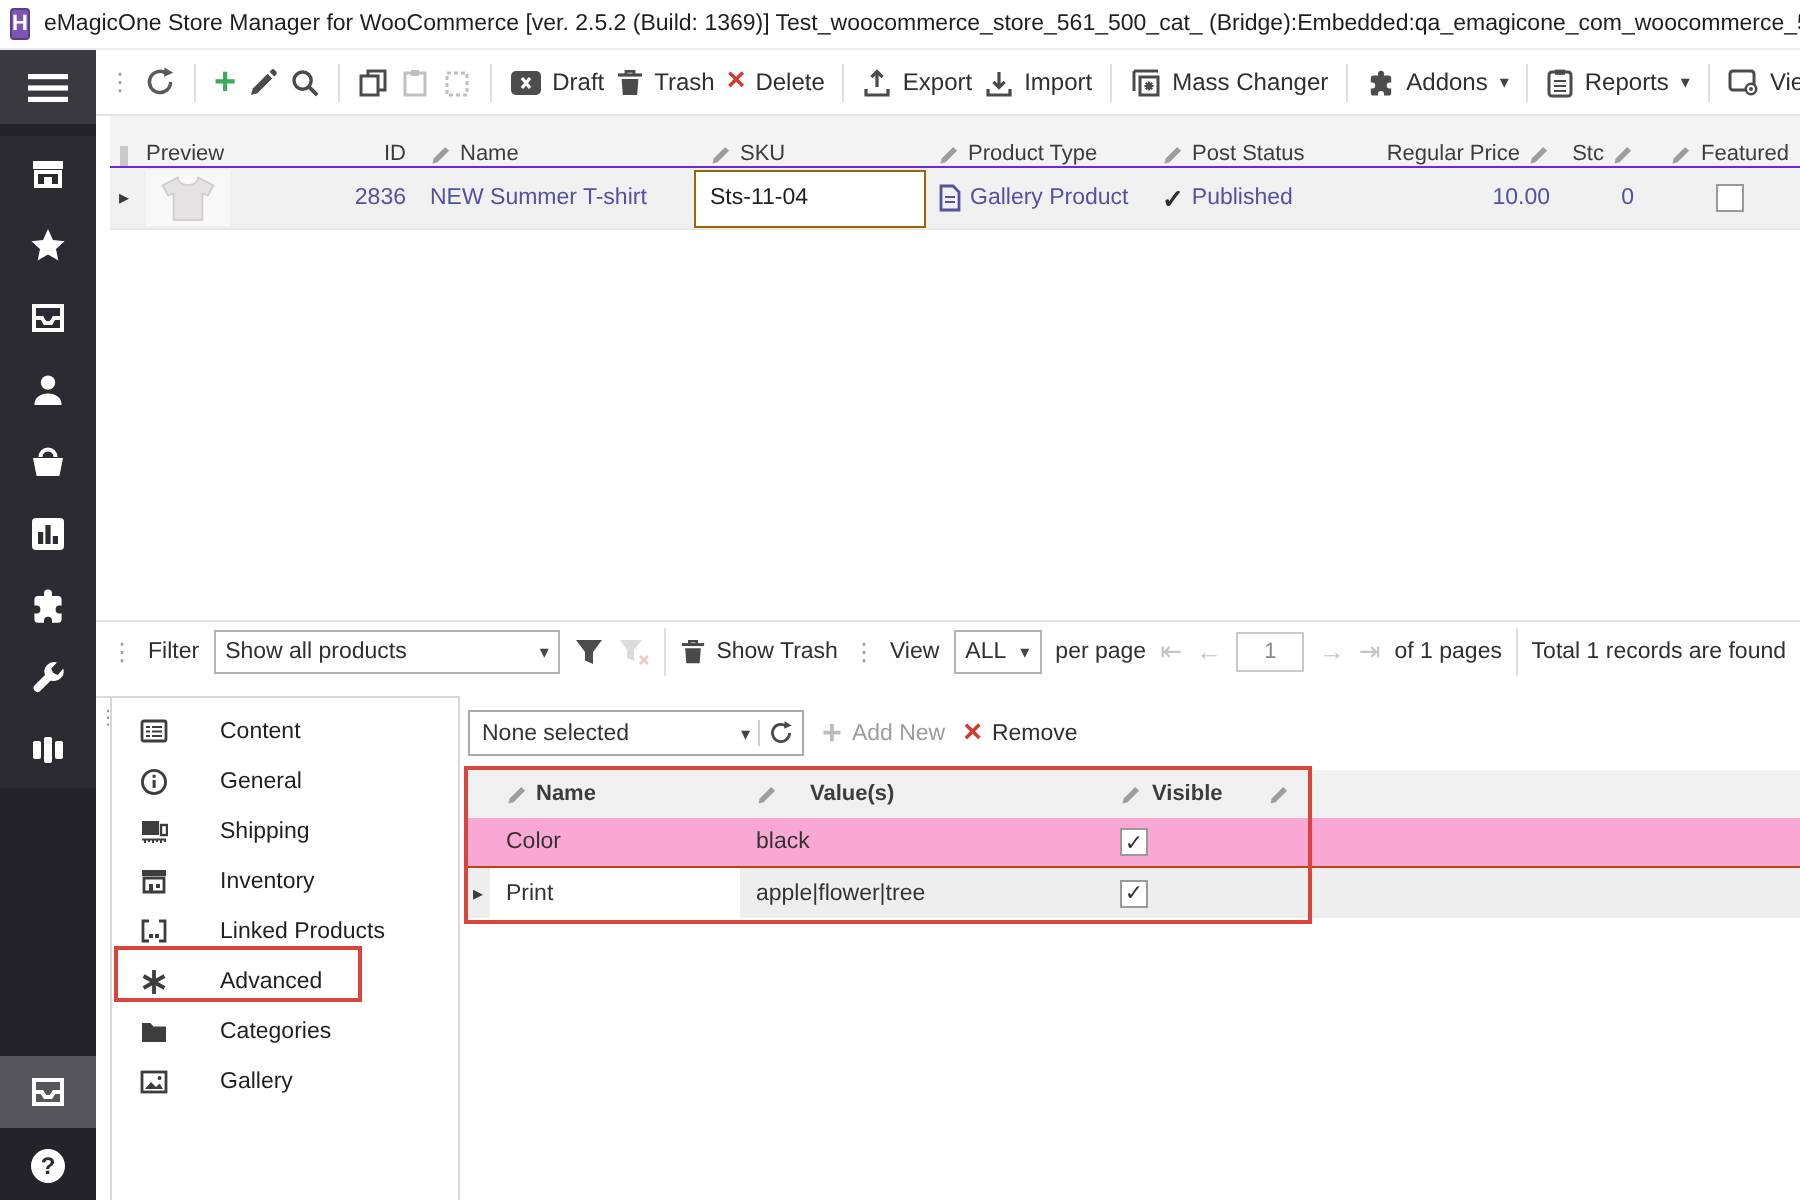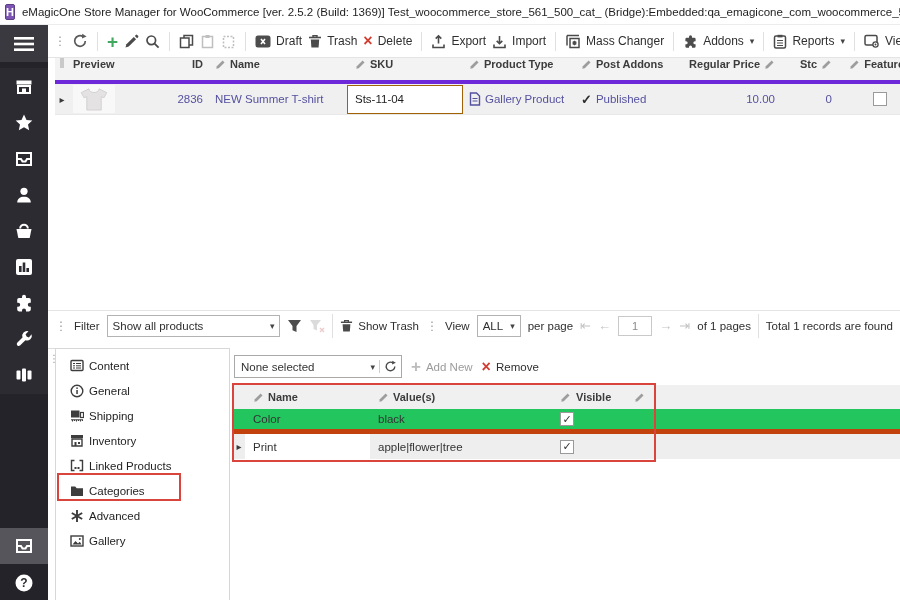--- a/index.html
+++ b/index.html
@@ -36,35 +36,35 @@
              padding:0 6px; gap:6px; font-size:12px; color:#2f2f2f; white-space:nowrap; }
   .tbtn { display:flex; align-items:center; gap:5px; cursor:default; }
   .tsep { width:1px; height:19px; background:#e0e0e0; margin:0 3px; flex:none; }
   .grip { color:#9a9a9a; font-size:12px; letter-spacing:0; }
   .plus-glyph { color:#41a85f; font-size:19px; font-weight:bold; line-height:1; }
   .x-red { color:#d23b30; font-size:16px; font-weight:bold; line-height:1; }
   .caret { font-size:9px; color:#444; margin-left:1px; }
 
   
   .grid-header { position:absolute; top:33px; left:7px; right:0; height:26px;
-                 display:flex; align-items:flex-start; background:#f4f3f3;
-                 border-bottom:4px solid #6d28d9; font-size:11px; font-weight:bold; color:#3c3c3c; }
+                 display:flex; align-items:flex-end; background:#f4f3f3;
+                 border-bottom:1px solid #6d28d9; font-size:11px; font-weight:normal; color:#3c3c3c; }
   .grid-row { position:absolute; top:59px; left:7px; right:0; height:31px;
               display:flex; align-items:center; background:#f1f0f0;
               border-bottom:1px solid #e8e8e8; font-size:11.5px; }
   .hc { display:flex; align-items:center; gap:4px; }
   .c-marker { width:14px; flex:none; display:flex; justify-content:center; }
   .c-preview { width:80px; flex:none; padding-left:4px; }
   .c-id { width:58px; flex:none; justify-content:flex-end; text-align:right; padding-right:4px; }
   .c-name { width:140px; flex:none; padding-left:8px; }
   .c-sku { width:118px; flex:none; padding-left:8px; }
   .c-type { width:112px; flex:none; padding-left:4px; }
   .c-status { width:108px; flex:none; padding-left:4px; }
   .c-price { width:98px; flex:none; justify-content:flex-end; text-align:right; padding-right:8px; }
-  .c-stc { width:40px; flex:none; justify-content:flex-end; text-align:right; padding-right:6px;margin-left:15px; }
+  .c-stc { width:40px; flex:none; justify-content:flex-end; text-align:right; padding-right:6px; }
   .c-feat { width:84px; flex:none; justify-content:center; display:flex; }
   .purple { color:#54519f; }
   .hdr-grip { width:4px; height:10px; background:#c9c9c9; }
   .row-marker { color:#3a3a3a; font-size:10px; }
   .thumb { width:42px; height:28px; background:#f9f8f8; display:flex; align-items:center;
            justify-content:center; }
   .sku-cell { width:116px; height:29px; background:#fff; border:1px solid #a16207;
               display:flex; align-items:center; padding-left:7px; color:#1f1f1f; }
   .check-dark { color:#2f2f2f; font-size:13px; font-weight:bold; }
   .cb { width:14px; height:14px; border:1px solid #9a9a9a; background:#fff; display:flex;
@@ -84,21 +84,21 @@
   .vline { width:1px; height:24px; background:#e0e0e0; }
   .muted-icon { opacity:0.35; }
   .dots { position:absolute; top:316px; left:630px; color:#555; font-size:11px;
           letter-spacing:1px; font-weight:bold; }
   .panel-grip { position:absolute; top:328px; left:1px; color:#999; font-size:10px; }
 
   
   .panel-top-line { position:absolute; top:323px; left:0; right:0; height:1px; background:#dcdcdc; }
   .tabs-panel { position:absolute; left:7px; top:323px; width:175px; bottom:0;
                 background:#fff; border:1px solid #d7d7d7; border-bottom:none; padding-top:4px; }
-  .tab-item { height:25px; display:flex; align-items:center; gap:5px; padding-left:13px;
+  .tab-item { height:25px; display:flex; align-items:center; gap:26px; padding-left:13px;
               font-size:11.5px; color:#1f1f1f; position:relative; }
   .tab-item.selected { background:#e9e8e8; }
   .tab-item.selected::before { content:""; position:absolute; left:0; top:1px; bottom:1px;
                                width:3px; background:#4a4a4a; }
   .tab-ic { width:15px; display:flex; justify-content:center; flex:none; }
   .annotation { position:absolute; border:2px solid #d9453d; pointer-events:none; }
   .anno-tab { left:9px; top:448px; width:124px; height:28px; }
   .anno-grid { left:184px; top:358px; width:424px; height:79px; }
 
   .attr-panel { position:absolute; left:182px; top:323px; right:0; bottom:0; background:#fff; }
@@ -109,25 +109,25 @@
   .none-dd .val { flex:1; padding-left:6px; }
   .none-dd .caret { padding:0 4px; }
   .none-dd .refresh-slot { border-left:1px solid #cfcfcf; padding:0 4px; display:flex; align-items:center; }
   .gray-btn { display:flex; align-items:center; gap:5px; color:#9c9c9c; }
   .gray-plus { color:#bcbcbc; font-size:17px; font-weight:bold; line-height:1; }
   .dark-btn { display:flex; align-items:center; gap:5px; color:#2f2f2f; }
 
   .attr-grid { position:absolute; top:37px; left:3px; right:0; font-size:11.5px; }
   .ag-row { display:flex; align-items:center; height:25px; }
   .ag-header { height:24px; background:#f1f0f0; font-weight:bold; font-size:11px; color:#3c3c3c; }
-  .ag-r1 { background:#22c55e; border-bottom:5px solid #c2410c; }
+  .ag-r1 { background:#f9a8d4; border-bottom:1px solid #c2410c; }
   .ag-r2 { background:#efeeee; }
   .a-marker { width:12px; flex:none; display:flex; justify-content:center; }
   .a-name { width:125px; flex:none; padding-left:8px; display:flex; align-items:center; gap:4px; height:100%; }
-  .a-values { width:190px; flex:none; padding-left:8px; display:flex; align-items:center; gap:4px; }
+  .a-values { width:190px; flex:none; padding-left:8px; display:flex; align-items:center; gap:16px; }
   .a-visible { width:58px; flex:none; display:flex; align-items:center; gap:5px; }
   .a-pencil { width:42px; flex:none; display:flex; justify-content:center; }
   .a-rest { flex:1; }
   .name-cell-white { background:#fff; }
 </style>
 </head>
 <body>
 
 <div class="titlebar">
   <div class="app-icon">H</div>
@@ -359,21 +359,21 @@
     <div class="hc c-type">
       <svg width="11" height="11" viewBox="0 0 12 12">
           <path d="M8.3 1.6l2.1 2.1L4.1 10l-2.7.6.6-2.7z" fill="#9d9d9d"></path>
         </svg>
       <span>Product Type</span>
     </div>
     <div class="hc c-status">
       <svg width="11" height="11" viewBox="0 0 12 12">
           <path d="M8.3 1.6l2.1 2.1L4.1 10l-2.7.6.6-2.7z" fill="#9d9d9d"></path>
         </svg>
-      <span>Post Addons</span>
+      <span>Post Status</span>
     </div>
     <div class="hc c-price">
       <span>Regular Price</span>
       <svg width="11" height="11" viewBox="0 0 12 12">
           <path d="M8.3 1.6l2.1 2.1L4.1 10l-2.7.6.6-2.7z" fill="#9d9d9d"></path>
         </svg>
     </div>
     <div class="hc c-stc">
       <span>Stc</span>
       <svg width="11" height="11" viewBox="0 0 12 12">
@@ -516,33 +516,33 @@
           <svg width="14" height="13" viewBox="0 0 14 13">
             <path d="M4.5 1.5H1.5v10h3M9.5 1.5h3v10h-3" fill="none" stroke="#3d3d3d" stroke-width="1.4"></path>
             <rect x="4.5" y="8" width="2" height="2" fill="#3d3d3d"></rect>
             <rect x="7.5" y="8" width="2" height="2" fill="#3d3d3d"></rect>
           </svg>
         </span>
       <span>Linked Products</span>
     </div>
     <div class="tab-item">
       <span class="tab-ic">
+          <svg width="14" height="14" viewBox="0 0 14 14">
+            <path d="M7 1v12M1.8 4l10.4 6M12.2 4L1.8 10" stroke="#3d3d3d" stroke-width="1.9"></path>
+          </svg>
+        </span>
+      <span>Advanced</span>
+    </div>
+    <div class="tab-item">
+      <span class="tab-ic">
           <svg width="14" height="12" viewBox="0 0 14 12">
             <path d="M1 1.5h4.2l1.5 1.8H13v7.7H1z" fill="#3d3d3d"></path>
           </svg>
         </span>
       <span>Categories</span>
-    </div>
-    <div class="tab-item">
-      <span class="tab-ic">
-          <svg width="14" height="14" viewBox="0 0 14 14">
-            <path d="M7 1v12M1.8 4l10.4 6M12.2 4L1.8 10" stroke="#3d3d3d" stroke-width="1.9"></path>
-          </svg>
-        </span>
-      <span>Advanced</span>
     </div>
     <div class="tab-item">
       <span class="tab-ic">
           <svg width="14" height="12" viewBox="0 0 14 12">
             <rect x="1" y="1" width="12" height="10" fill="none" stroke="#3d3d3d" stroke-width="1.4"></rect>
             <path d="M2.5 9.5l3-3.5 2.5 2.5 1.8-1.8 1.7 2.8z" fill="#3d3d3d"></path>
             <circle cx="9.8" cy="4" r="1" fill="#3d3d3d"></circle>
           </svg>
         </span>
       <span>Gallery</span>

